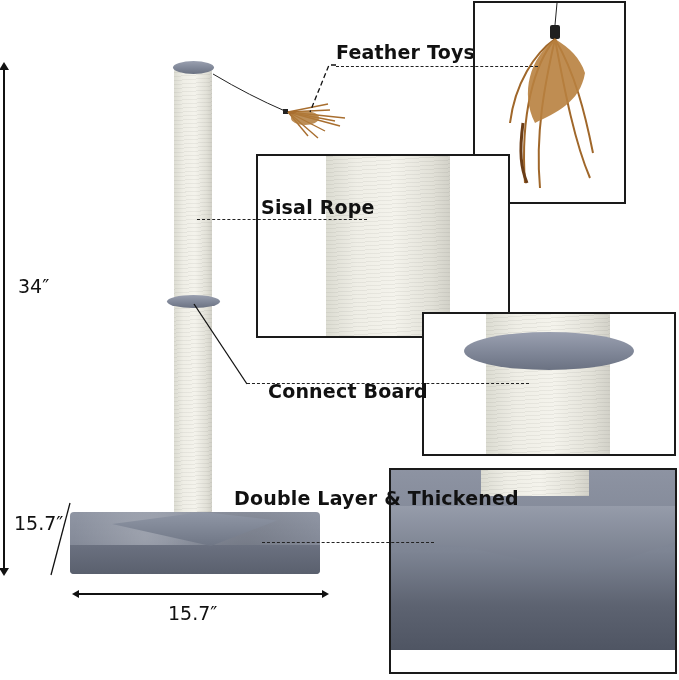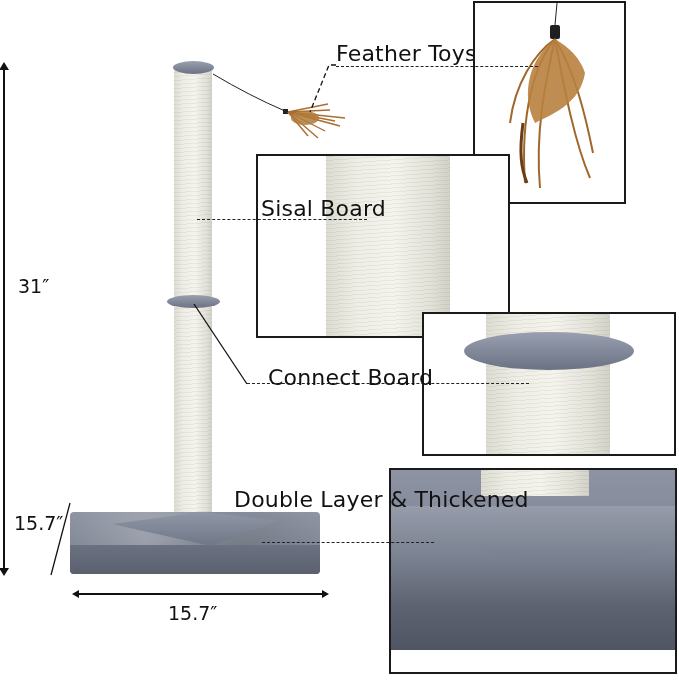--- a/index.html
+++ b/index.html
@@ -1,37 +1,37 @@
 <!DOCTYPE html>
 <html><head>
 <meta charset="utf-8">
 <style>
   html,body{margin:0;padding:0;background:#fff;}
   body{width:679px;height:680px;position:relative;overflow:hidden;font-family:"DejaVu Sans","Liberation Sans",sans-serif;color:#111;}
   .abs{position:absolute;}
-  .label{position:absolute;font-size:22px;line-height:1;white-space:nowrap;letter-spacing:0.2px;}
+  .label{position:absolute;font-size:19px;line-height:1;white-space:nowrap;letter-spacing:0.2px;font-weight:bold;}
   .dim{position:absolute;font-size:19px;line-height:1;white-space:nowrap;}
   .dash{position:absolute;height:0;border-top:1.5px dashed #222;}
   .box{position:absolute;border:2px solid #1a1a1a;background:#fff;overflow:hidden;box-sizing:border-box;}
   .sisal{background:
     repeating-linear-gradient(176deg, rgba(0,0,0,0.05) 0px, rgba(0,0,0,0.05) 1px, transparent 1px, transparent 4px),
     linear-gradient(90deg,#dcdcd2 0%,#efeee6 25%,#f4f3ec 55%,#e2e1d8 85%,#d2d1c8 100%);}
   .plush{background:
     radial-gradient(circle at 30% 40%, rgba(255,255,255,0.18), transparent 40%),
     radial-gradient(circle at 70% 70%, rgba(0,0,0,0.12), transparent 45%),
     linear-gradient(180deg,#8f95a3,#7a808e);}
   .ring{background:linear-gradient(180deg,#9aa0b0,#7d8495 60%,#6b7282);border-radius:50%;}
 </style>
 </head>
 <body>
 
 <div class="abs" style="left:3px;top:66px;width:2px;height:506px;background:#111;"></div>
 <div class="abs" style="left:-1px;top:62px;width:0;height:0;border-left:5px solid transparent;border-right:5px solid transparent;border-bottom:8px solid #111;"></div>
 <div class="abs" style="left:-1px;top:568px;width:0;height:0;border-left:5px solid transparent;border-right:5px solid transparent;border-top:8px solid #111;"></div>
-<div class="dim" style="left:18px;top:277px;">31″</div>
+<div class="dim" style="left:18px;top:277px;">34″</div>
 
 <div class="abs sisal" style="left:174px;top:68px;width:38px;height:456px;border-radius:4px;"></div>
 <div class="abs ring" style="left:173px;top:61px;width:41px;height:13px;"></div>
 <div class="abs ring" style="left:167px;top:295px;width:53px;height:13px;"></div>
 
 <svg class="abs" style="left:210px;top:66px;" width="140" height="90" viewBox="0 0 140 90">
   <path d="M3 8 Q40 30 75 45" stroke="#222" stroke-width="1" fill="none"></path>
   <rect x="73" y="43" width="5" height="5" fill="#222"></rect>
   <g stroke="#a86e2f" stroke-width="1.4" fill="none">
     <path d="M78 46 L120 44"></path>
@@ -77,32 +77,32 @@
     </g>
     <path d="M80 36 C55 55 45 90 60 120 C80 110 105 100 110 70 C105 55 95 45 80 36Z" fill="#b8813f" opacity="0.9"></path>
     <path d="M48 120 C44 150 46 165 52 180" stroke="#6b3d17" stroke-width="3" fill="none"></path>
   </svg>
 </div>
 <div class="dash" style="left:336px;top:66px;width:202px;"></div>
 
 <div class="box sisal-box" style="left:256px;top:154px;width:254px;height:184px;">
   <div class="sisal" style="position:absolute;left:68px;top:0;width:124px;height:184px;"></div>
 </div>
-<div class="label" style="left:261px;top:198px;">Sisal Board</div>
+<div class="label" style="left:261px;top:198px;">Sisal Rope</div>
 <div class="dash" style="left:197px;top:219px;width:170px;"></div>
 
 <div class="box" style="left:422px;top:312px;width:254px;height:144px;">
   <div class="sisal" style="position:absolute;left:62px;top:0;width:124px;height:144px;"></div>
   <div class="ring" style="position:absolute;left:40px;top:18px;width:170px;height:38px;"></div>
 </div>
 <svg class="abs" style="left:190px;top:300px;" width="70" height="90" viewBox="0 0 70 90">
   <path d="M4 4 L57 84" stroke="#111" stroke-width="1.3" fill="none"></path>
 </svg>
 <div class="dash" style="left:247px;top:383px;width:282px;"></div>
-<div class="label" style="left:268px;top:367px;">Connect Board</div>
+<div class="label" style="left:268px;top:382px;">Connect Board</div>
 
 <div class="box" style="left:389px;top:468px;width:288px;height:206px;">
   <div class="plush" style="position:absolute;left:0;top:0;width:100%;height:180px;background:linear-gradient(180deg,#8d93a2 0%,#7e8594 45%,#5d6371 75%,#4f5563 100%);"></div>
   <div class="sisal" style="position:absolute;left:90px;top:0;width:108px;height:26px;"></div>
   <div style="position:absolute;left:0;top:28px;width:100%;height:80px;background:linear-gradient(180deg,#9aa0ae,#6e7584);clip-path:polygon(0 10%,100% 10%,100% 55%,68% 95%,25% 60%,0 55%);"></div>
   <div style="position:absolute;left:0;top:180px;width:100%;height:26px;background:#fff;"></div>
 </div>
 <div class="label" style="left:234px;top:489px;">Double Layer &amp; Thickened</div>
 <div class="dash" style="left:262px;top:542px;width:172px;"></div>
 

